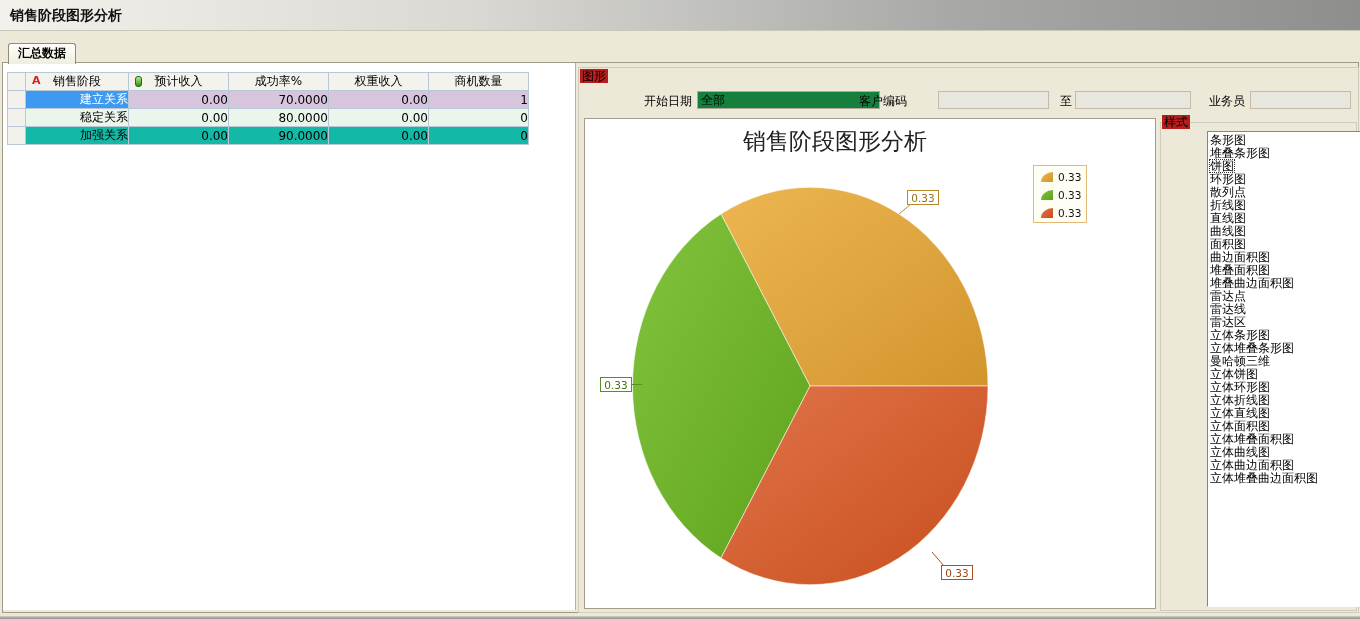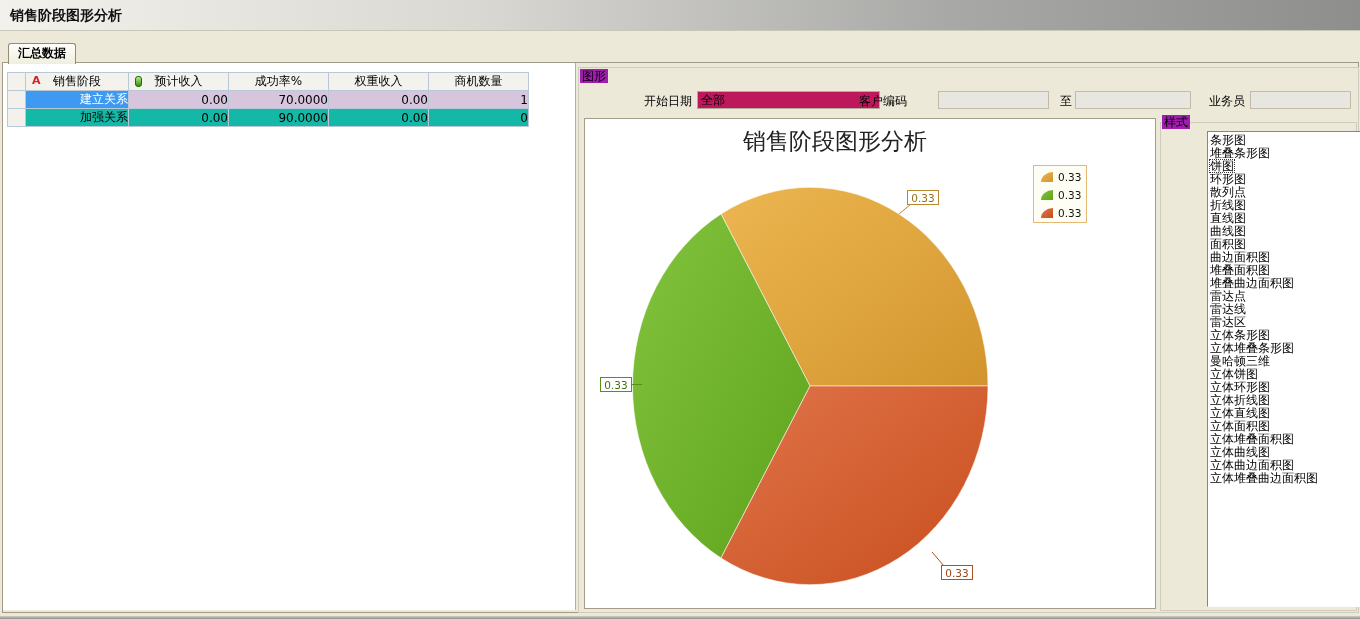--- a/index.html
+++ b/index.html
@@ -34,25 +34,25 @@
   .c-lav{background:#d6c5dc;}
   .c-mint{background:#eaf6eb;}
   .c-white{background:#14b8a6;}
   .hicon-a{position:absolute;left:6px;top:1px;color:#d42222;font-weight:bold;font-size:11px;}
   .hicon-cap{position:absolute;left:6px;top:3px;width:5px;height:9px;border:1px solid #1e6e08;
     border-radius:3px;background:linear-gradient(#b9ec95,#2f900b);}
   
   .gbox{position:absolute;border:1px solid #cfccbd;background:transparent;}
   .gbox-graph{left:575px;top:4px;width:779px;height:544px;}
   .gbox-style{left:1157px;top:59px;width:195px;height:487px;}
-  .glabel{position:absolute;z-index:2;background:#a21caf;padding:0 2px;line-height:14px;}
+  .glabel{position:absolute;z-index:2;background:#b91c1c;padding:0 2px;line-height:14px;}
   .lab-graph{left:577px;top:6px;}
   .lab-style{left:1159px;top:52px;}
   .flabel{position:absolute;top:31px;line-height:14px;}
-  .fin{position:absolute;top:28px;height:16px;border:1px solid #b4aa98;background:#be185d;
+  .fin{position:absolute;top:28px;height:16px;border:1px solid #b4aa98;background:#15803d;
     font-size:12px;padding:0 3px;font-family:inherit;}
   .fin.dis{background:#e7e7df;border-color:#c3baa9;}
   
   .chartbox{position:absolute;left:581px;top:55px;width:570px;height:489px;background:#fff;
     border:1px solid #a59d8a;}
   
   .stylelist{position:absolute;left:1164px;top:68px;width:182px;height:472px;background:#fff;
     border:1px solid;border-color:#8a857a #fdfdfa #fdfdfa #8a857a;overflow:hidden;padding-top:2px;margin-left:40px;}
   .stylelist .it{height:13px;line-height:13px;padding-left:2px;white-space:nowrap;cursor:default;}
   .stylelist .it span{display:inline-block;line-height:12px;}
@@ -106,20 +106,28 @@
           <span>商机数量</span>
         </td>
       </tr>
       <tr class="r">
         <td class="gut"></td>
         <td class="stage c-sel">建立关系</td>
         <td class="num c-lav">0.00</td>
         <td class="num c-lav">70.0000</td>
         <td class="num c-lav">0.00</td>
         <td class="num c-lav">1</td>
+      </tr>
+      <tr class="r">
+        <td class="gut"></td>
+        <td class="stage c-mint">稳定关系</td>
+        <td class="num c-mint">0.00</td>
+        <td class="num c-mint">80.0000</td>
+        <td class="num c-mint">0.00</td>
+        <td class="num c-mint">0</td>
       </tr>
       <tr class="r">
         <td class="gut"></td>
         <td class="stage c-white">加强关系</td>
         <td class="num c-white">0.00</td>
         <td class="num c-white">90.0000</td>
         <td class="num c-white">0.00</td>
         <td class="num c-white">0</td>
       </tr>
     </tbody>

